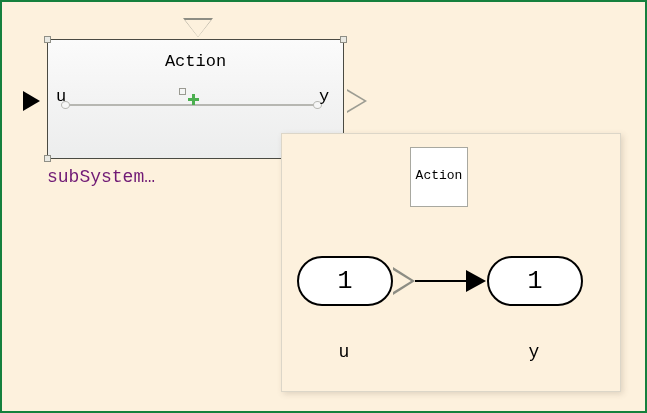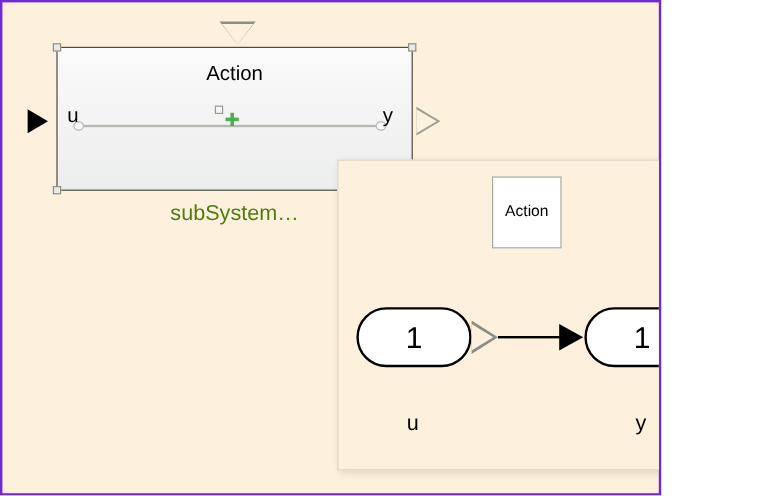--- a/index.html
+++ b/index.html
@@ -2,27 +2,27 @@
 <html><head>
 <meta charset="utf-8">
 <style>
   html, body {
     margin: 0;
     padding: 0;
     background: #ffffff;
   }
   #canvas {
     position: relative;
-    width: 551px;
+    width: 647px;
     height: 413px;
     background: #fdf1dd;
     box-sizing: border-box;
-    border: 2px solid #6d28d9;
+    border: 2px solid #15803d;
     overflow: hidden;
-    font-family: Liberation Sans, sans-serif;
+    font-family: Liberation Mono, monospace;
   }
 
   
   #subsystem-block {
     position: absolute;
     left: 45px;
     top: 37px;
     width: 297px;
     height: 120px;
     background: linear-gradient(to bottom, #fbfbfb 0%, #f4f4f4 45%, #eceded 100%);
@@ -168,23 +168,22 @@
     background: #4caf50;
   }
   #center-plus::before { left: 4px; top: 0;   width: 3px;  height: 11px; }
   #center-plus::after  { left: 0;   top: 4px; width: 11px; height: 3px; }
 
   #subsystem-caption {
     position: absolute;
     left: 45px;
     top: 165px;
     width: 297px;
-    text-align: center;
     font-size: 18px;
-    color: #4d7c0f;
+    color: #701a75;
   }
 
   
   #preview-panel {
     position: absolute;
     left: 279px;
     top: 131px;
     width: 340px;
     height: 259px;
     background: #fdf1dd;

